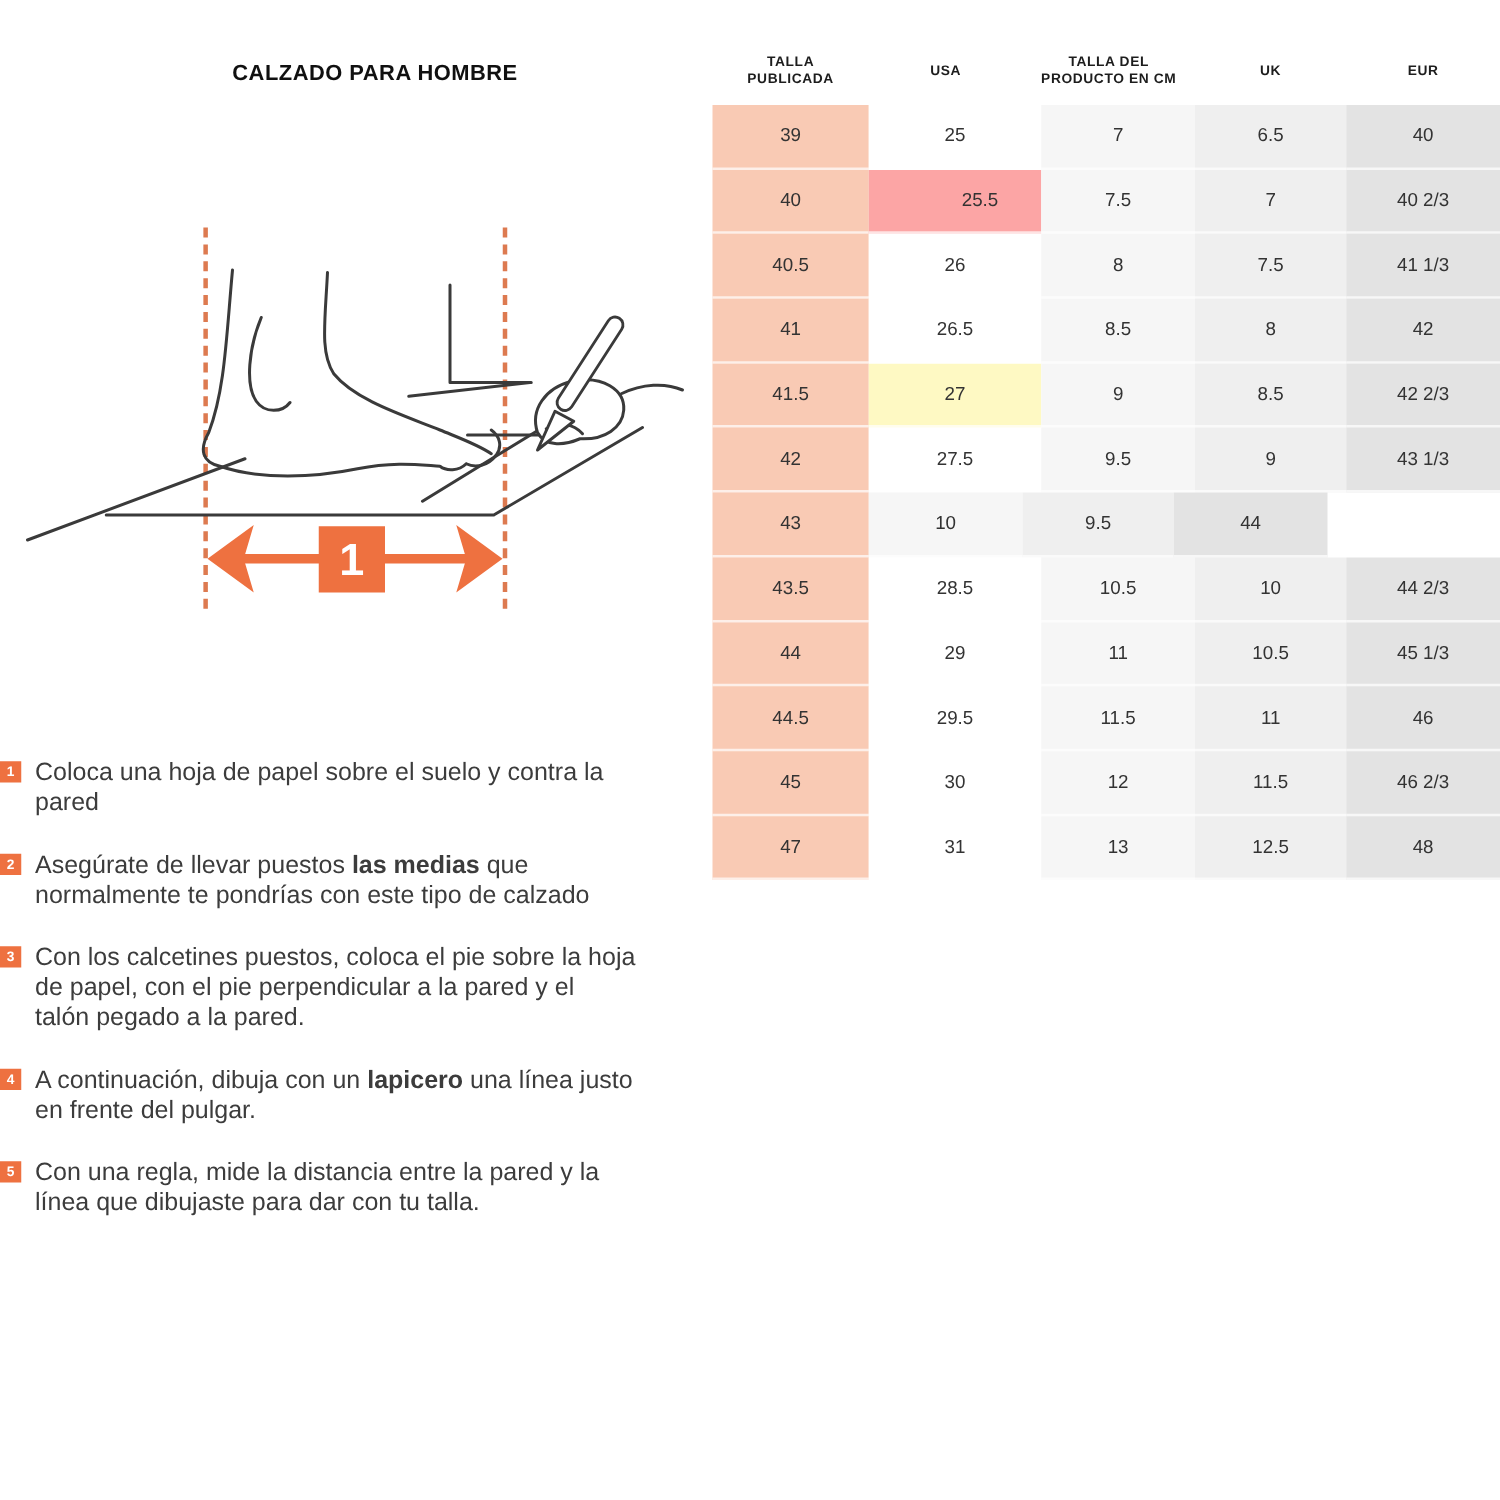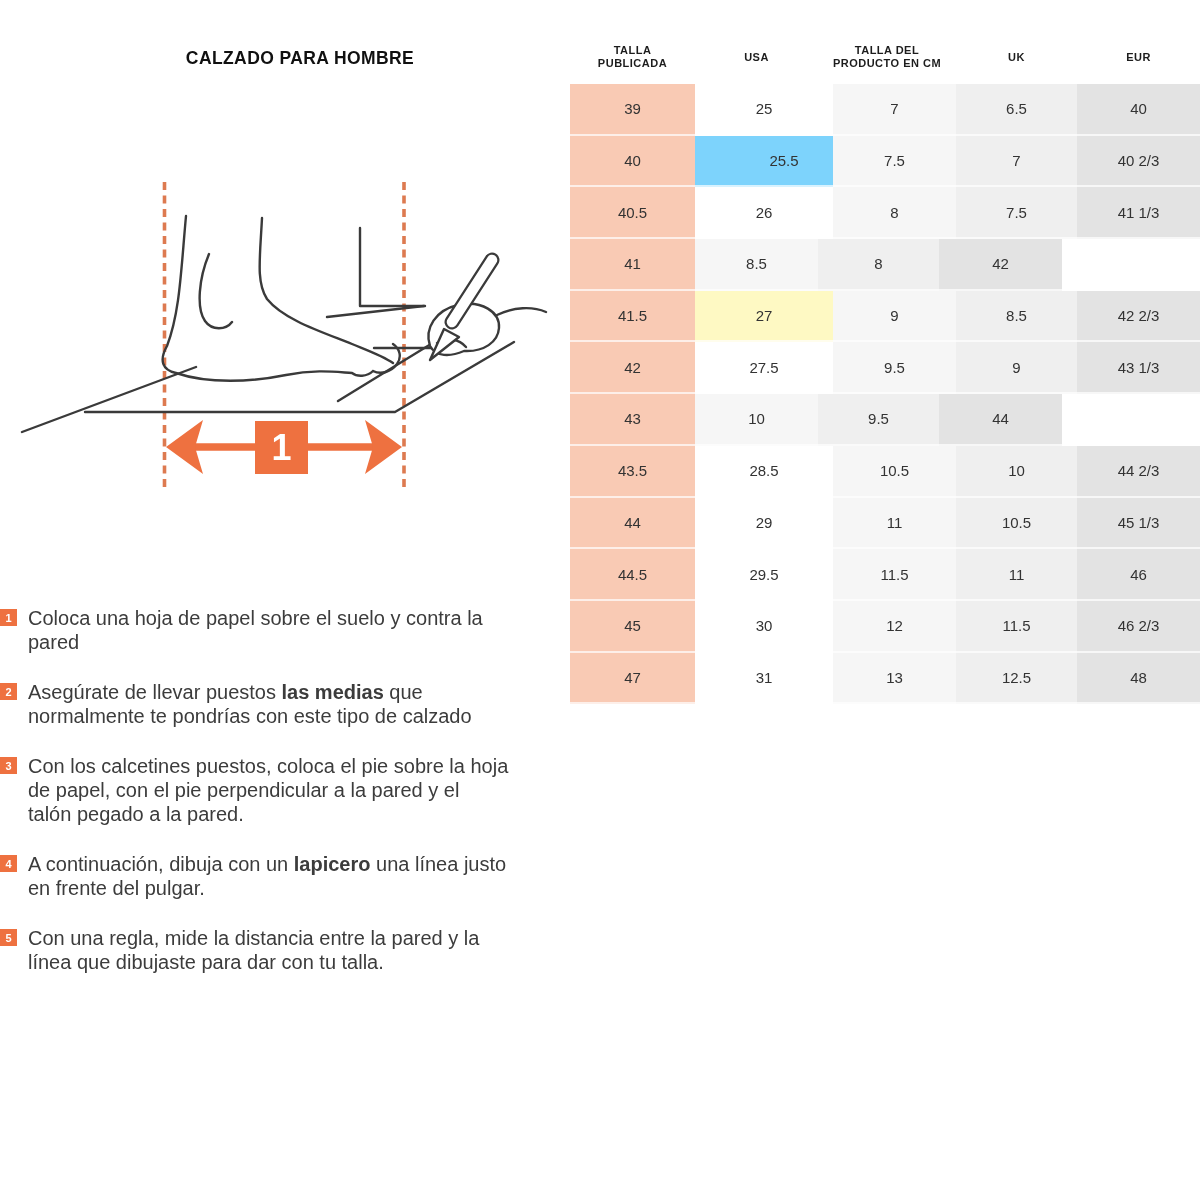--- a/index.html
+++ b/index.html
@@ -91,34 +91,35 @@
     <div id="tbody">
         <div class="trow">
           <div class="td" style="width: 125px; background: rgb(249, 202, 180); text-align: right;">39</div>
           <div class="td" style="width: 138px; background: rgb(255, 255, 255);">25</div>
           <div class="td" style="width: 123px; background: rgb(246, 246, 246);">7</div>
           <div class="td" style="width: 121px; background: rgb(239, 239, 239);">6.5</div>
           <div class="td" style="width: 123px; background: rgb(227, 227, 227);">40</div>
         </div>
         <div class="trow">
           <div class="td" style="width: 125px; background: rgb(249, 202, 180);">40</div>
-          <div class="td" style="width: 138px; background: #7dd3fc; padding-left: 40px;">25.5</div>
+          <div class="td" style="width: 138px; background: #fca5a5; padding-left: 40px;">25.5</div>
           <div class="td" style="width: 123px; background: rgb(246, 246, 246);">7.5</div>
           <div class="td" style="width: 121px; background: rgb(239, 239, 239);">7</div>
           <div class="td" style="width: 123px; background: rgb(227, 227, 227);">40 2/3</div>
         </div>
         <div class="trow">
           <div class="td" style="width: 125px; background: rgb(249, 202, 180);">40.5</div>
           <div class="td" style="width: 138px; background: rgb(255, 255, 255);">26</div>
           <div class="td" style="width: 123px; background: rgb(246, 246, 246);">8</div>
           <div class="td" style="width: 121px; background: rgb(239, 239, 239);">7.5</div>
           <div class="td" style="width: 123px; background: rgb(227, 227, 227);">41 1/3</div>
         </div>
         <div class="trow">
           <div class="td" style="width: 125px; background: rgb(249, 202, 180);">41</div>
+          <div class="td" style="width: 138px; background: rgb(255, 255, 255);">26.5</div>
           <div class="td" style="width: 123px; background: rgb(246, 246, 246);">8.5</div>
           <div class="td" style="width: 121px; background: rgb(239, 239, 239);">8</div>
           <div class="td" style="width: 123px; background: rgb(227, 227, 227);">42</div>
         </div>
         <div class="trow">
           <div class="td" style="width: 125px; background: rgb(249, 202, 180);">41.5</div>
           <div class="td" style="width: 138px; background: #fef9c3;">27</div>
           <div class="td" style="width: 123px; background: rgb(246, 246, 246);">9</div>
           <div class="td" style="width: 121px; background: rgb(239, 239, 239);">8.5</div>
           <div class="td" style="width: 123px; background: rgb(227, 227, 227);">42 2/3</div>

